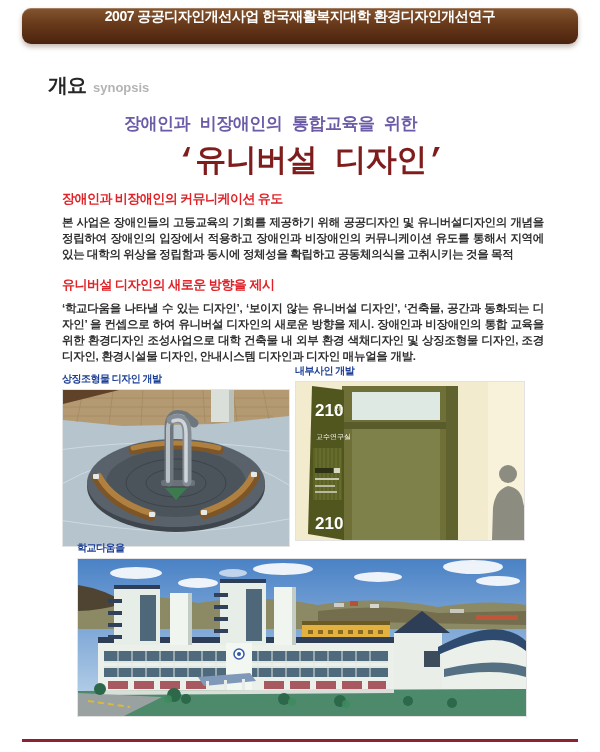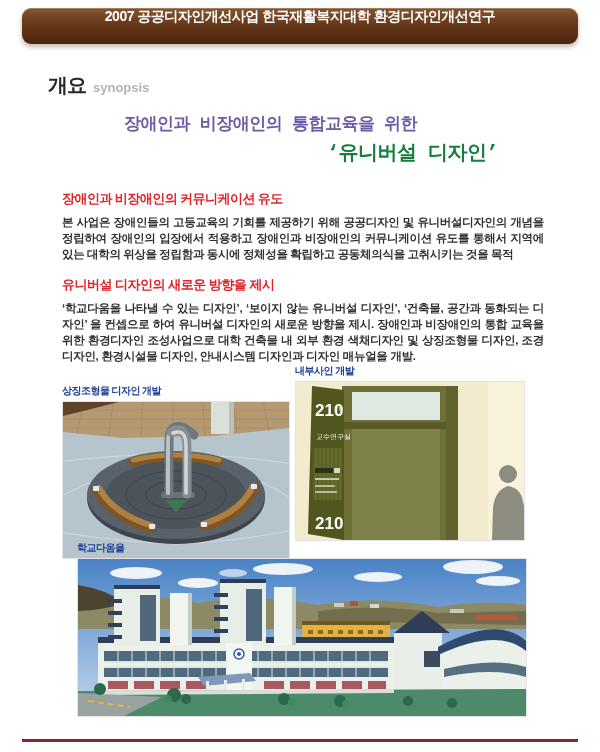--- a/index.html
+++ b/index.html
@@ -17,35 +17,35 @@
 
   
   .overview{position:absolute;left:48px;top:72px;display:flex;align-items:baseline;}
   .ov-ko{font-size:20px;font-weight:bold;color:#262626;letter-spacing:-1px;}
   .ov-en{font-size:13px;font-weight:bold;color:#b4b4b4;margin-left:7px;}
 
   
   .main-title{position:absolute;left:102px;top:112px;width:374px;
     font-family:Liberation Mono, monospace;margin-left:22px;}
   .mt-line1{font-size:17px;font-weight:bold;color:#6c5ba7;letter-spacing:-.5px;}
-  .mt-line2{font-size:20px;font-weight:bold;color:#15803d;text-align:right;
+  .mt-line2{font-size:31px;font-weight:bold;color:#7f1d1d;text-align:center;
     margin-top:4px;letter-spacing:-.5px;}
 
   
   .sec{position:absolute;left:62px;width:482px;}
   .sec .sh{margin:0 0 6px 0;font-size:13px;font-weight:bold;color:#df2328;letter-spacing:-.5px;}
   .sec .sb{margin:0;font-size:11.5px;line-height:16px;font-weight:bold;color:#303030;
     text-align:justify;letter-spacing:-.3px;}
   .s1{top:190px;font-family:Liberation Serif, serif;} .s2{top:276px;}
 
   
   .fig{position:absolute;}
   .fig .cap{font-size:10px;font-weight:bold;color:#1d3f96;margin:0 0 3px 0;letter-spacing:-.5px;}
   .fig svg{display:block;border:1px solid #e3e3e3;}
-  .fig-sculpture{left:62px;top:384px;font-family:Liberation Serif, serif;}
+  .fig-sculpture{left:62px;top:372px;}
   .fig-sign{left:295px;top:364px;}
   .fig-campus{left:77px;top:541px;}
 
   .footer-line{position:absolute;left:22px;top:739px;width:556px;height:3px;background:#8e2130;}
 </style>
 </head>
 <body>
 
 <div class="page">
 

